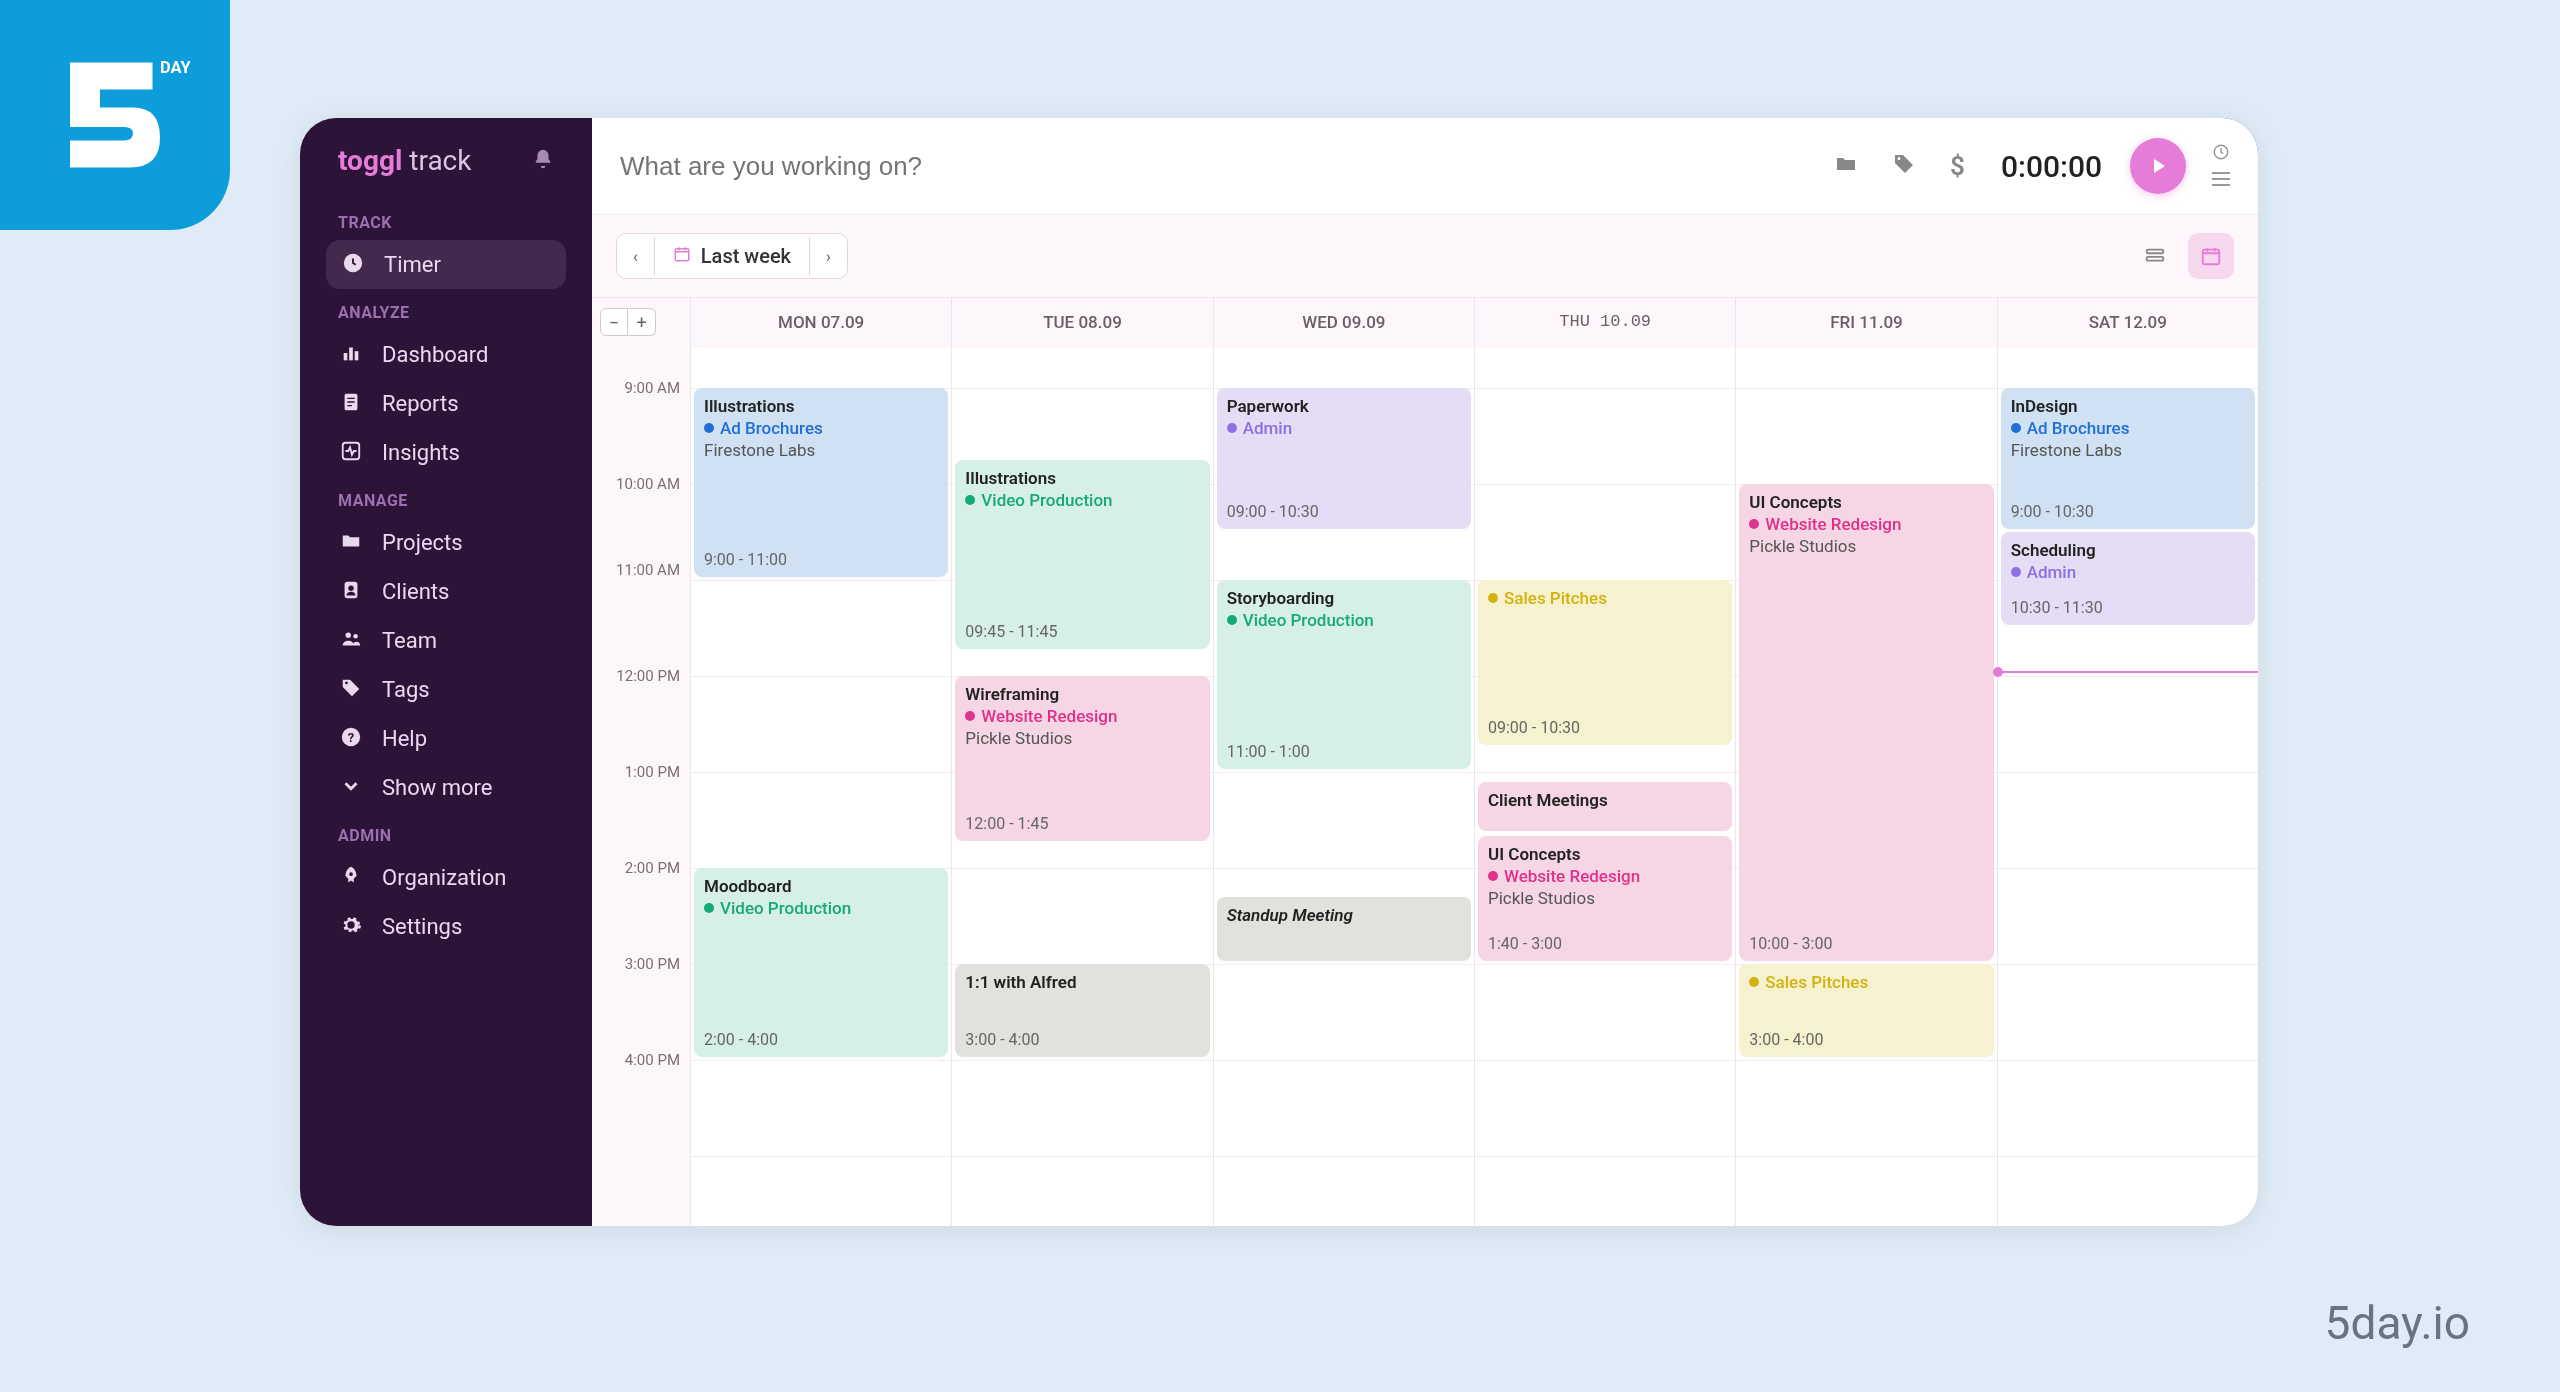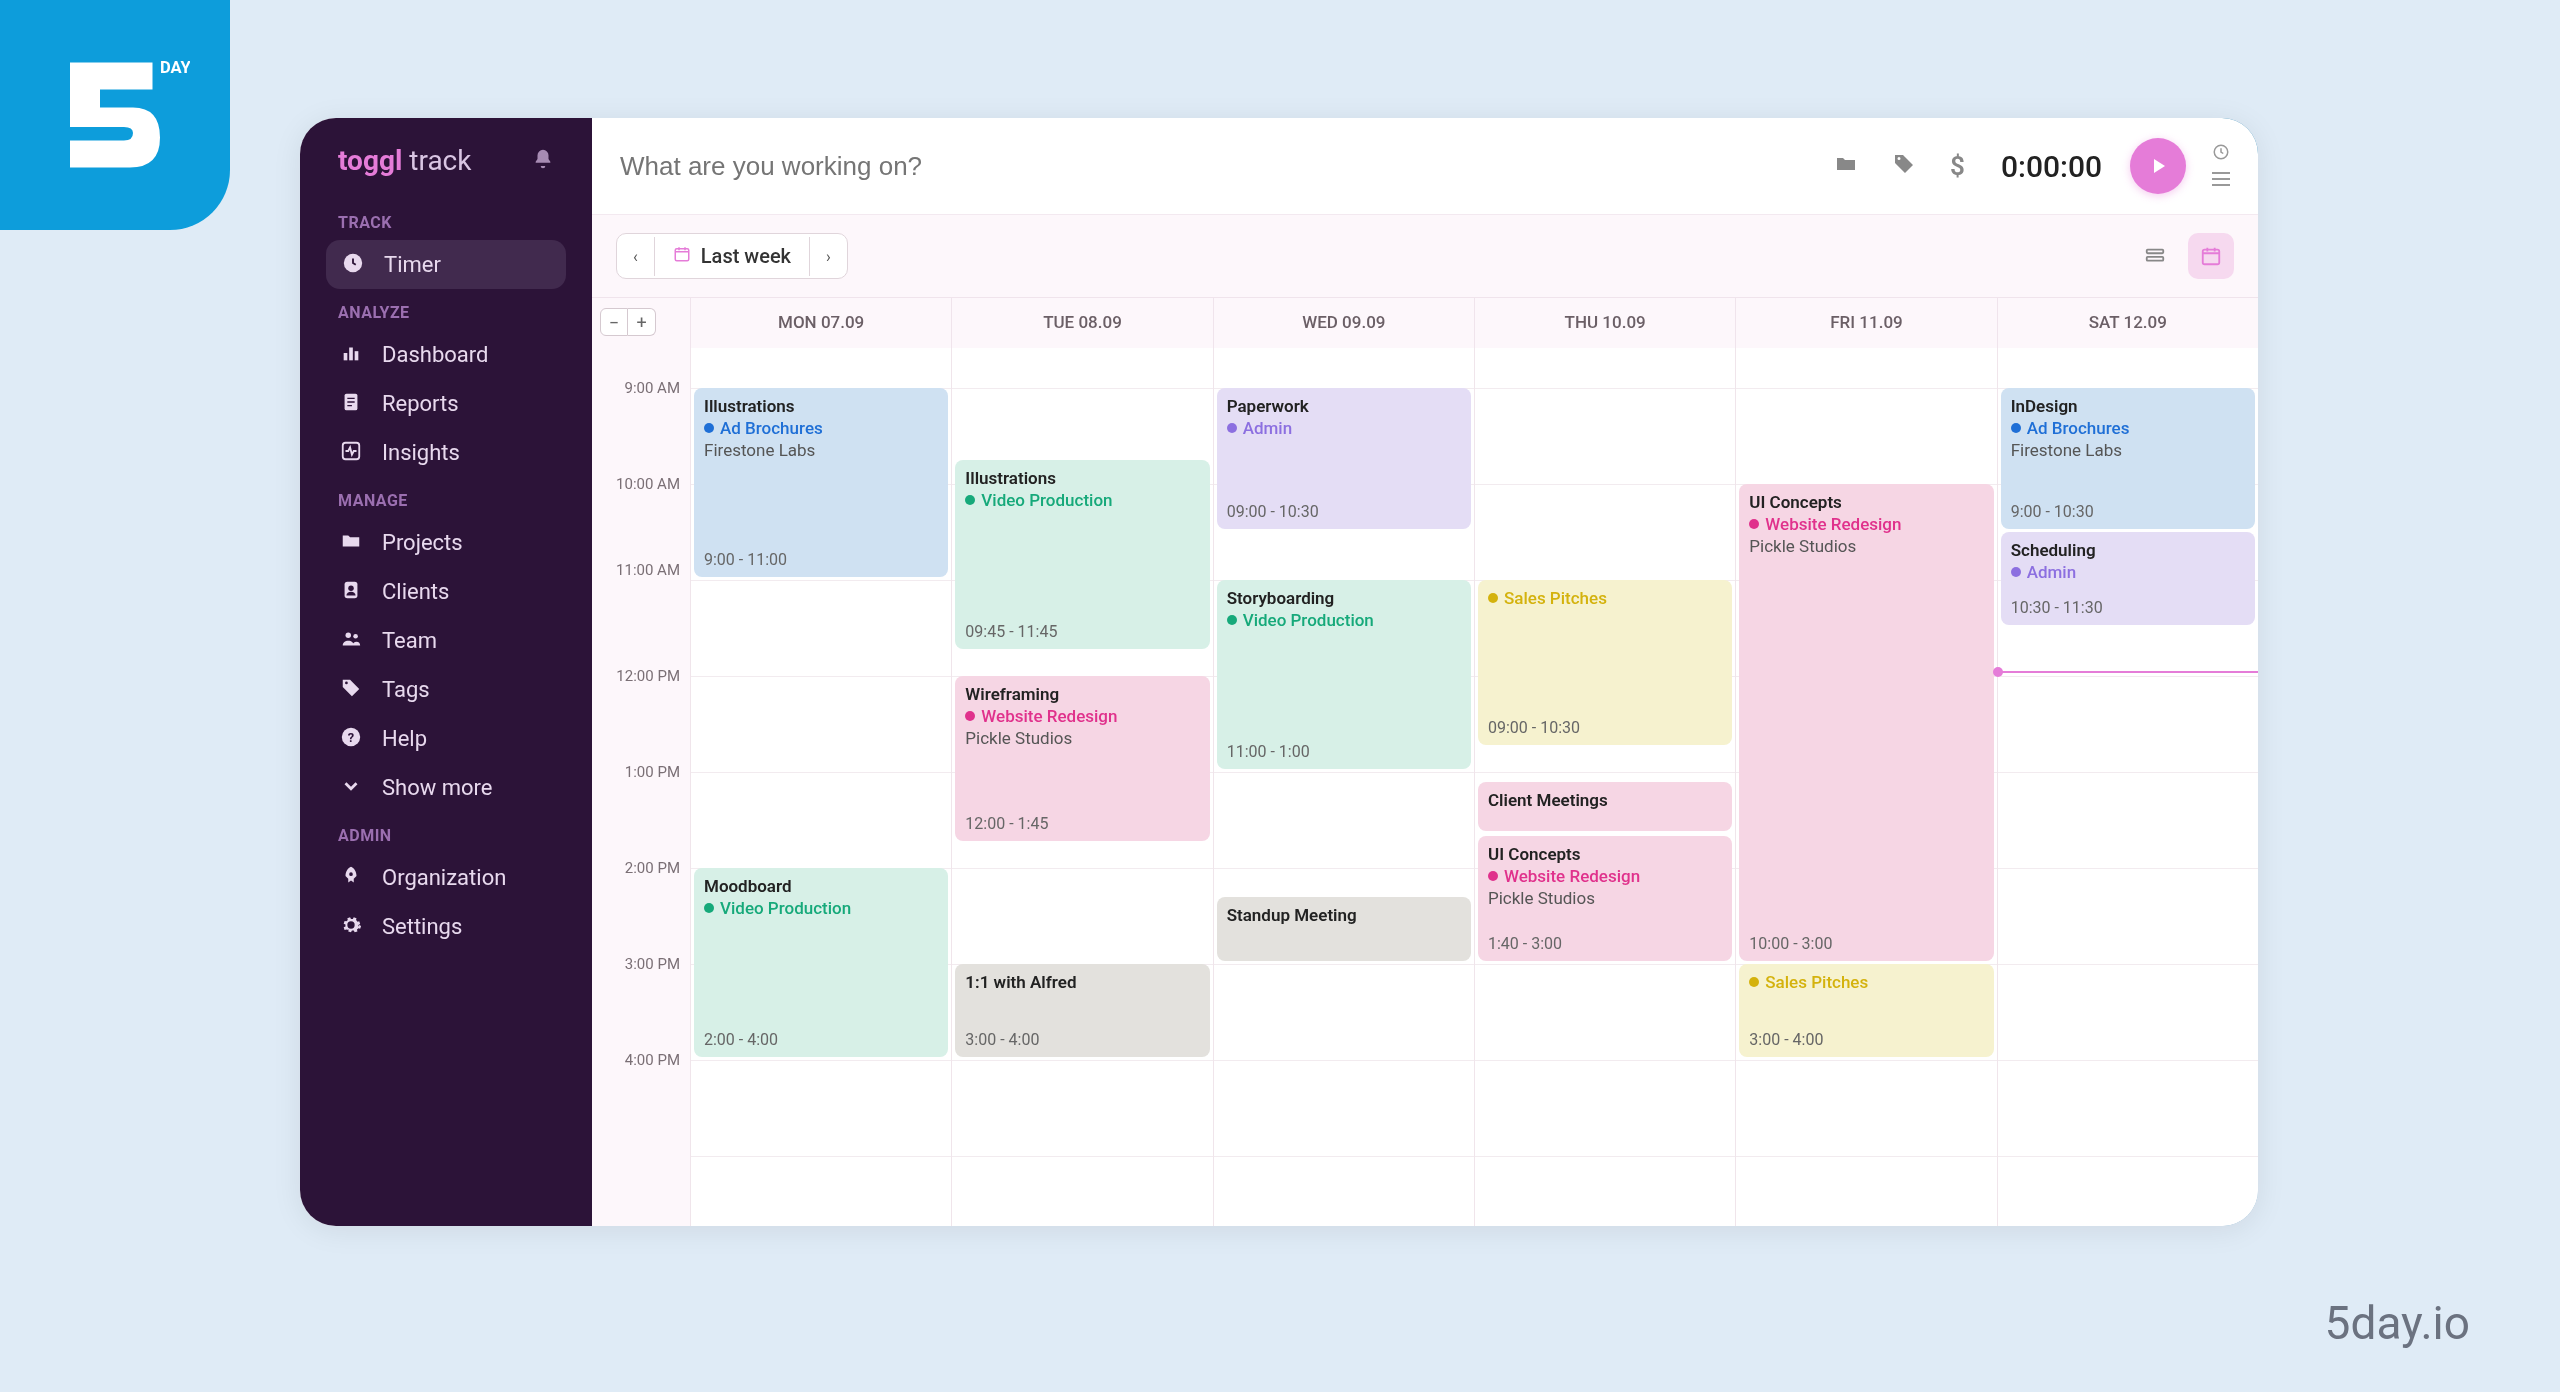--- a/index.html
+++ b/index.html
@@ -389,21 +389,21 @@
             <div class="time-label" style="top: 474px;">1:00 PM</div>
             <div class="time-label" style="top: 570px;">2:00 PM</div>
             <div class="time-label" style="top: 666px;">3:00 PM</div>
             <div class="time-label" style="top: 762px;">4:00 PM</div>
           </div>
       </div>
       <div class="grid" id="cal-grid" style="grid-template-rows: 50px 1fr;">
           <div class="day-header" style="grid-area: 1 / 1;">MON 07.09</div>
           <div class="day-header" style="grid-area: 1 / 2;">TUE 08.09</div>
           <div class="day-header" style="grid-area: 1 / 3;">WED 09.09</div>
-          <div class="day-header" style="grid-area: 1 / 4;">THU 10.09</div>
+          <div class="day-header" style="grid-area: 1 / 4; font-family: Liberation Mono, monospace;">THU 10.09</div>
           <div class="day-header" style="grid-area: 1 / 5;">FRI 11.09</div>
           <div class="day-header" style="grid-area: 1 / 6;">SAT 12.09</div>
           <div class="day-col" style="grid-area: 2 / 1;">
             <div class="hour-line" style="top: 40px;"></div>
             <div class="hour-line" style="top: 136px;"></div>
             <div class="hour-line" style="top: 232px;"></div>
             <div class="hour-line" style="top: 328px;"></div>
             <div class="hour-line" style="top: 424px;"></div>
             <div class="hour-line" style="top: 520px;"></div>
             <div class="hour-line" style="top: 616px;"></div>
@@ -478,21 +478,21 @@
               <div class="time" style="margin-top: auto;">09:00 - 10:30</div>
             </div>
             <div class="event" style="top: 232px; height: 189px; background: rgb(215, 240, 231); display: flex; flex-direction: column;">
               <div class="title">Storyboarding</div>
               <div class="proj">
                 <span class="dot" style="background:#16a97a"></span>
                 <span style="color:#16a97a">Video Production</span>
               </div>
               <div class="time" style="margin-top: auto;">11:00 - 1:00</div>
             </div>
-            <div class="event" style="top: 548.8px; height: 64.2px; background: rgb(227, 225, 221);">
+            <div class="event" style="top: 548.8px; height: 64.2px; background: rgb(227, 225, 221); font-style: italic;">
               <div class="title">Standup Meeting</div>
             </div>
           </div>
           <div class="day-col" style="grid-area: 2 / 4;">
             <div class="hour-line" style="top: 40px;"></div>
             <div class="hour-line" style="top: 136px;"></div>
             <div class="hour-line" style="top: 232px;"></div>
             <div class="hour-line" style="top: 328px;"></div>
             <div class="hour-line" style="top: 424px;"></div>
             <div class="hour-line" style="top: 520px;"></div>

